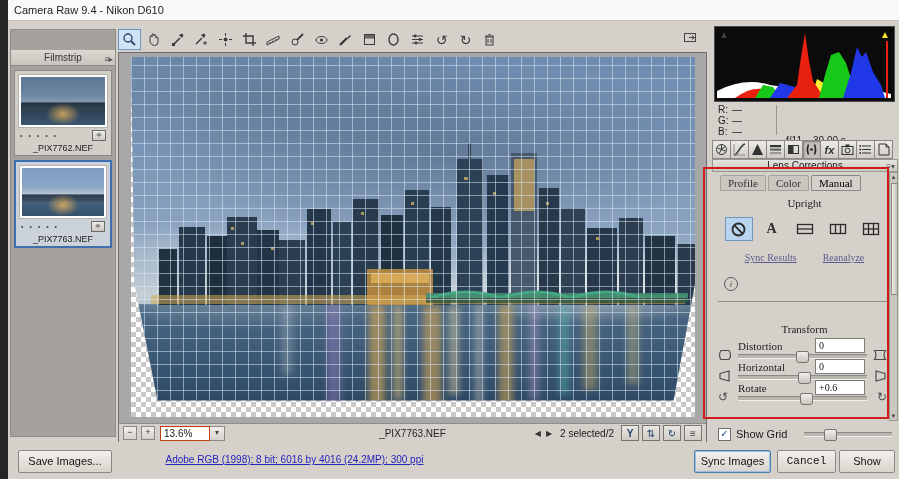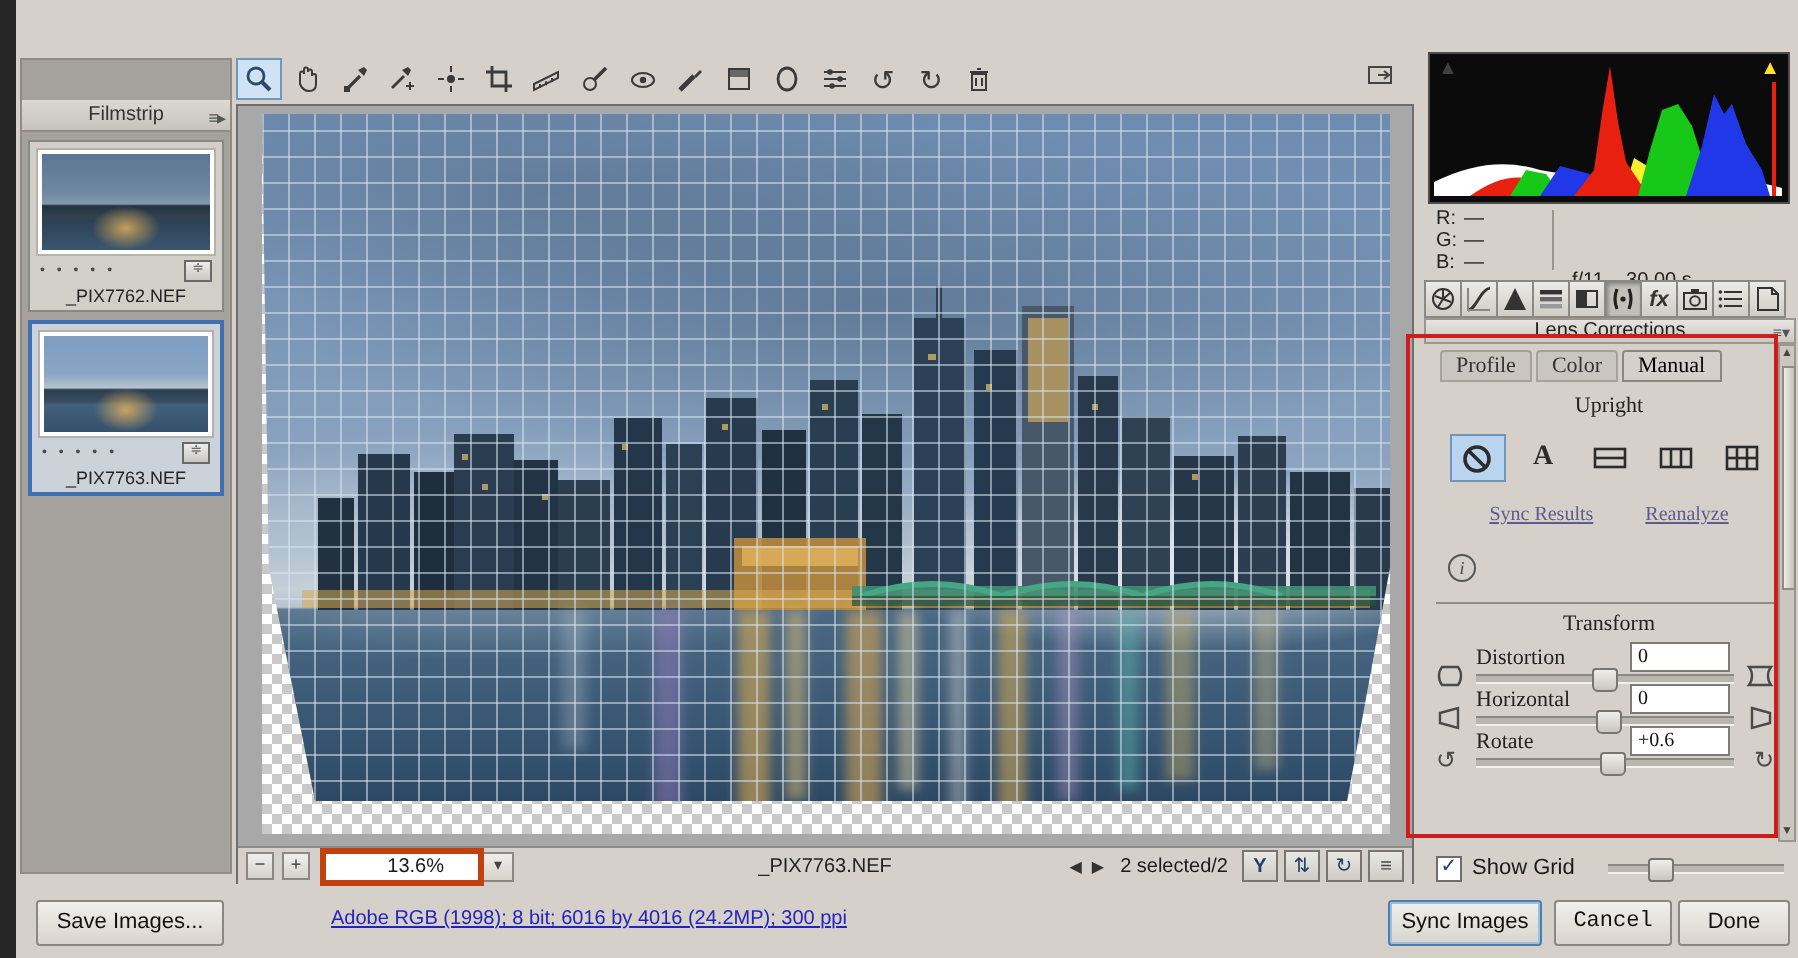--- a/index.html
+++ b/index.html
@@ -59,21 +59,21 @@
         linear-gradient(180deg,#6e8cb0 0%,#7a95b6 28%,#8ba3bf 48%,#a5b7c7 60%,#c3cdd5 66%,#b3c1cd 68.5%,
                         #4a6883 68.8%,#415f7b 78%,#33506c 90%,#28415c 100%);}
   .gridlines{position:absolute;left:0;top:0;width:564px;height:360px;
       clip-path:polygon(0% 0%,100% 0%,100% 63%,96.2% 95.4%,4.7% 95.4%,0.6% 63%);
       background-image:repeating-linear-gradient(0deg,rgba(215,228,240,.55) 0 1px,transparent 1px 13px),
                        repeating-linear-gradient(90deg,rgba(215,228,240,.55) 0 1px,transparent 1px 13px);}
   .statusbar{position:absolute;left:0;top:370px;width:587px;height:18px;background:#d5d1ca;border-top:1px solid #8f8c87;
              display:flex;align-items:center;font-size:10px;}
   .sb-btn{width:12px;height:12px;border:1px solid #8a8884;background:linear-gradient(#f1efec,#d6d2cb);
           font-size:9px;line-height:10px;text-align:center;color:#333;margin-left:4px;}
-  .zoom-box{width:42px;height:13px;background:#fff;border:3px solid #c2410c;margin-left:5px;padding:0 17px;line-height:13px;text-align:right;}
+  .zoom-box{width:42px;height:13px;background:#fff;border:1px solid #c2410c;margin-left:5px;padding:0 3px;line-height:13px;}
   .zoom-dd{width:14px;height:13px;border:1px solid #8a8884;border-left:none;background:linear-gradient(#f1efec,#d6d2cb);
            text-align:center;line-height:12px;font-size:8px;color:#444;}
   .sb-file{position:absolute;left:0;right:0;text-align:center;color:#222;}
   .sb-right{position:absolute;right:4px;display:flex;align-items:center;gap:3px;}
   .sb-arrow{font-size:8px;color:#333;padding:0 1px;}
   .sb-ico{width:16px;height:14px;border:1px solid #77756f;background:linear-gradient(#e9e7e2,#cfccc5);
           display:flex;align-items:center;justify-content:center;font-size:10px;color:#23406b;}
 
   
   .histo{left:714px;top:26px;width:181px;height:76px;background:#0b0b0b;border:1px solid #4c4c4c;box-sizing:border-box;}
@@ -138,20 +138,23 @@
   .btn.focused{border:1px solid #4d7fae;box-shadow:0 0 0 1px #9dc0de inset;}
   .wf-link{left:0;right:310px;top:454px;text-align:center;font-size:10px;}
   .wf-link span{color:#2424bb;text-decoration:underline;}
 </style>
 </head>
 <body>
 
 <div class="app">
 
   <div class="abs edge-strip"></div>
+  <div class="abs titlebar">
+    <span>Camera Raw 9.4 - Nikon D610</span>
+  </div>
 
   <div class="abs filmstrip">
     <div class="fs-head">
       <span>Filmstrip</span>
       <span class="fs-grip">≡▸</span>
     </div>
     <div id="filmstrip-items">
         <div class="fs-card">
           <div class="fs-img">
             <div class="fs-pic pic1"></div>
@@ -522,21 +525,21 @@
         </span>
       </div>
     <div class="links-row">
       <span class="plink">Sync Results</span>
       <span class="plink">Reanalyze</span>
     </div>
     <div class="warn-row">
       <span class="info-ico">i</span>
     </div>
     <div class="divider"></div>
-    <div class="sec-title" style="margin-top:4px;">Transform</div>
+    <div class="sec-title" style="margin-top:21px;">Transform</div>
     <div id="transform-rows" style="margin-top:3px;">
         <div class="trow">
           <span class="t-ico l"><svg width="14" height="12" viewBox="0 0 14 12">
               <path d="M3,1.5 C1,4 1,8 3,10.5 H11 C13,8 13,4 11,1.5 Z" fill="none" stroke="#4a4a4a" stroke-width="1.2"></path>
             </svg></span>
           <span class="t-label">Distortion</span>
           <span class="t-box">0</span>
           <span class="t-track">
             <span class="t-thumb" style="left: 49%;"></span>
           </span>
@@ -582,15 +585,15 @@
       <span class="sg-thumb" id="sg-thumb" style="left: 28%;"></span>
     </span>
   </div>
 
   <div class="abs red-annot"></div>
 
   <div class="abs btn" style="left:18px;top:450px;width:92px;">Save Images...</div>
   <div class="abs wf-link"><span>Adobe RGB (1998); 8 bit; 6016 by 4016 (24.2MP); 300 ppi</span></div>
   <div class="abs btn focused" style="left:694px;top:450px;width:75px;">Sync Images</div>
   <div class="abs btn" style="left:777px;top:450px;width:57px;font-family:Liberation Mono, monospace;">Cancel</div>
-  <div class="abs btn" style="left:839px;top:450px;width:54px;">Done</div>
+  <div class="abs btn" style="left:839px;top:450px;width:54px;">Show</div>
 
 </div>
 
 </body></html>

